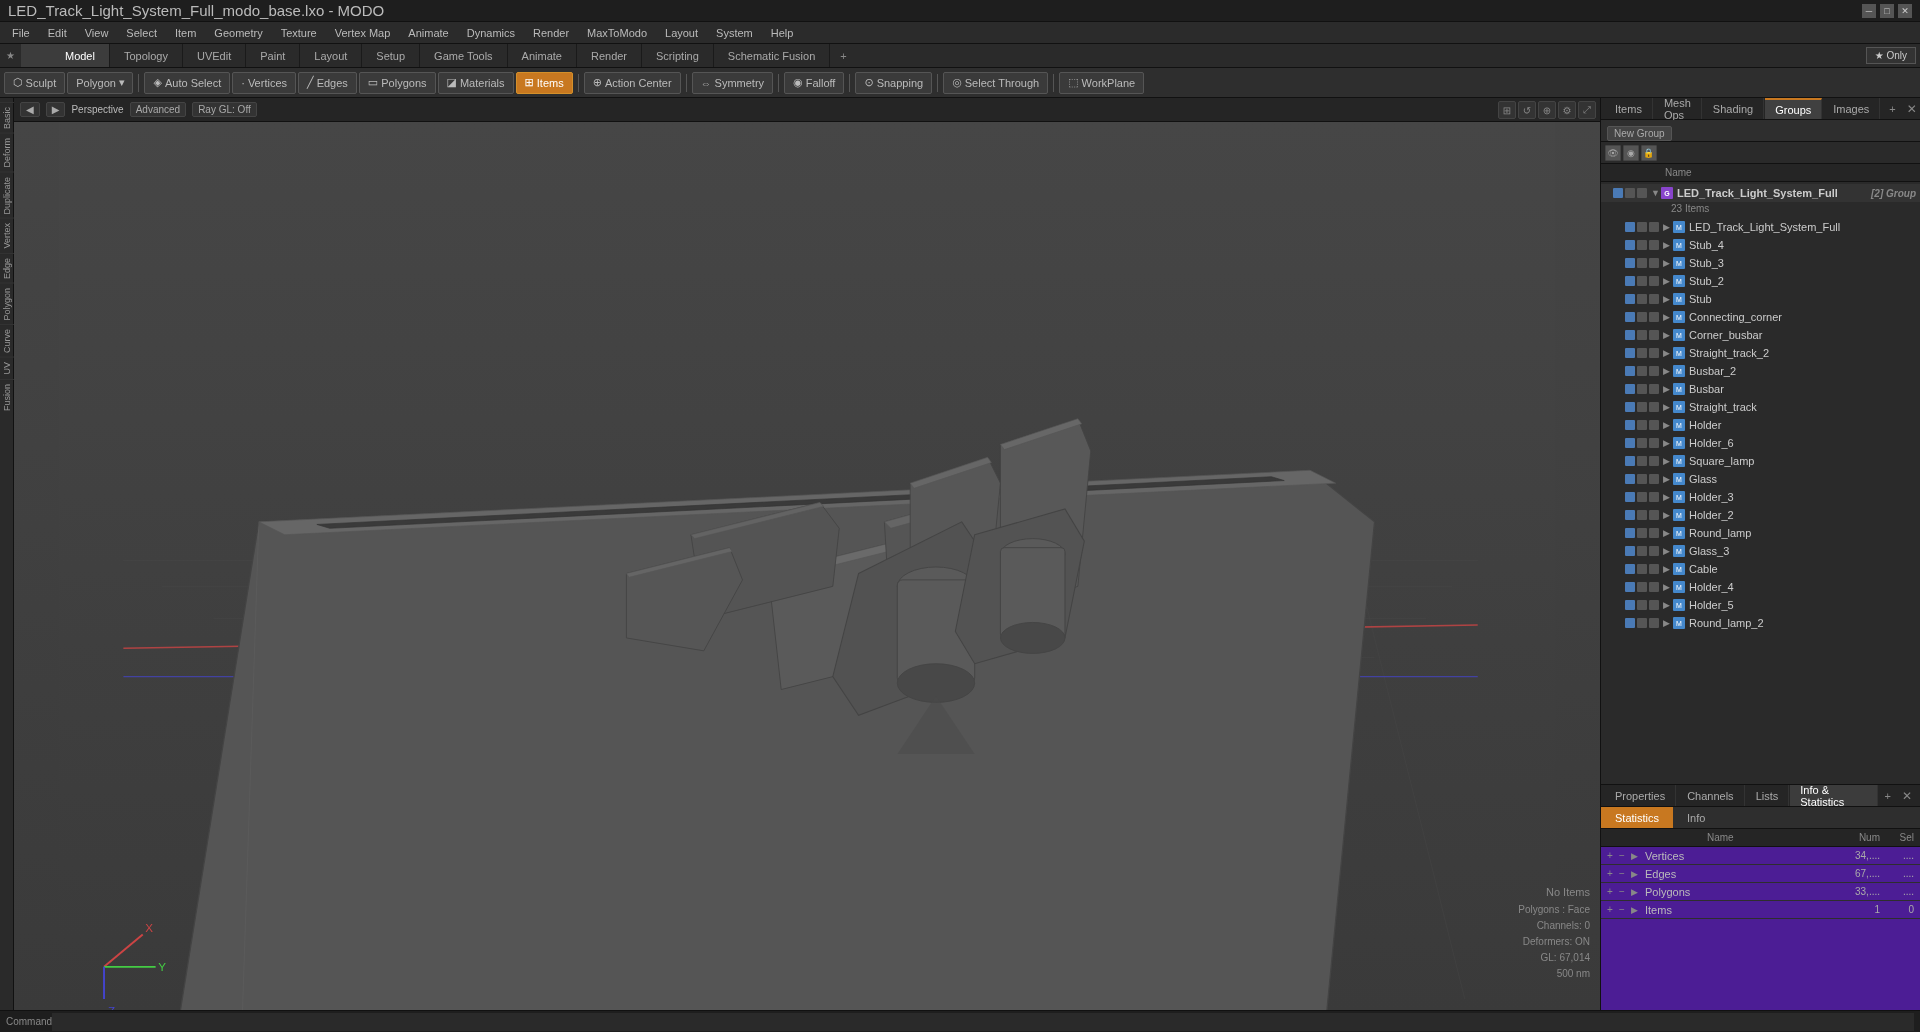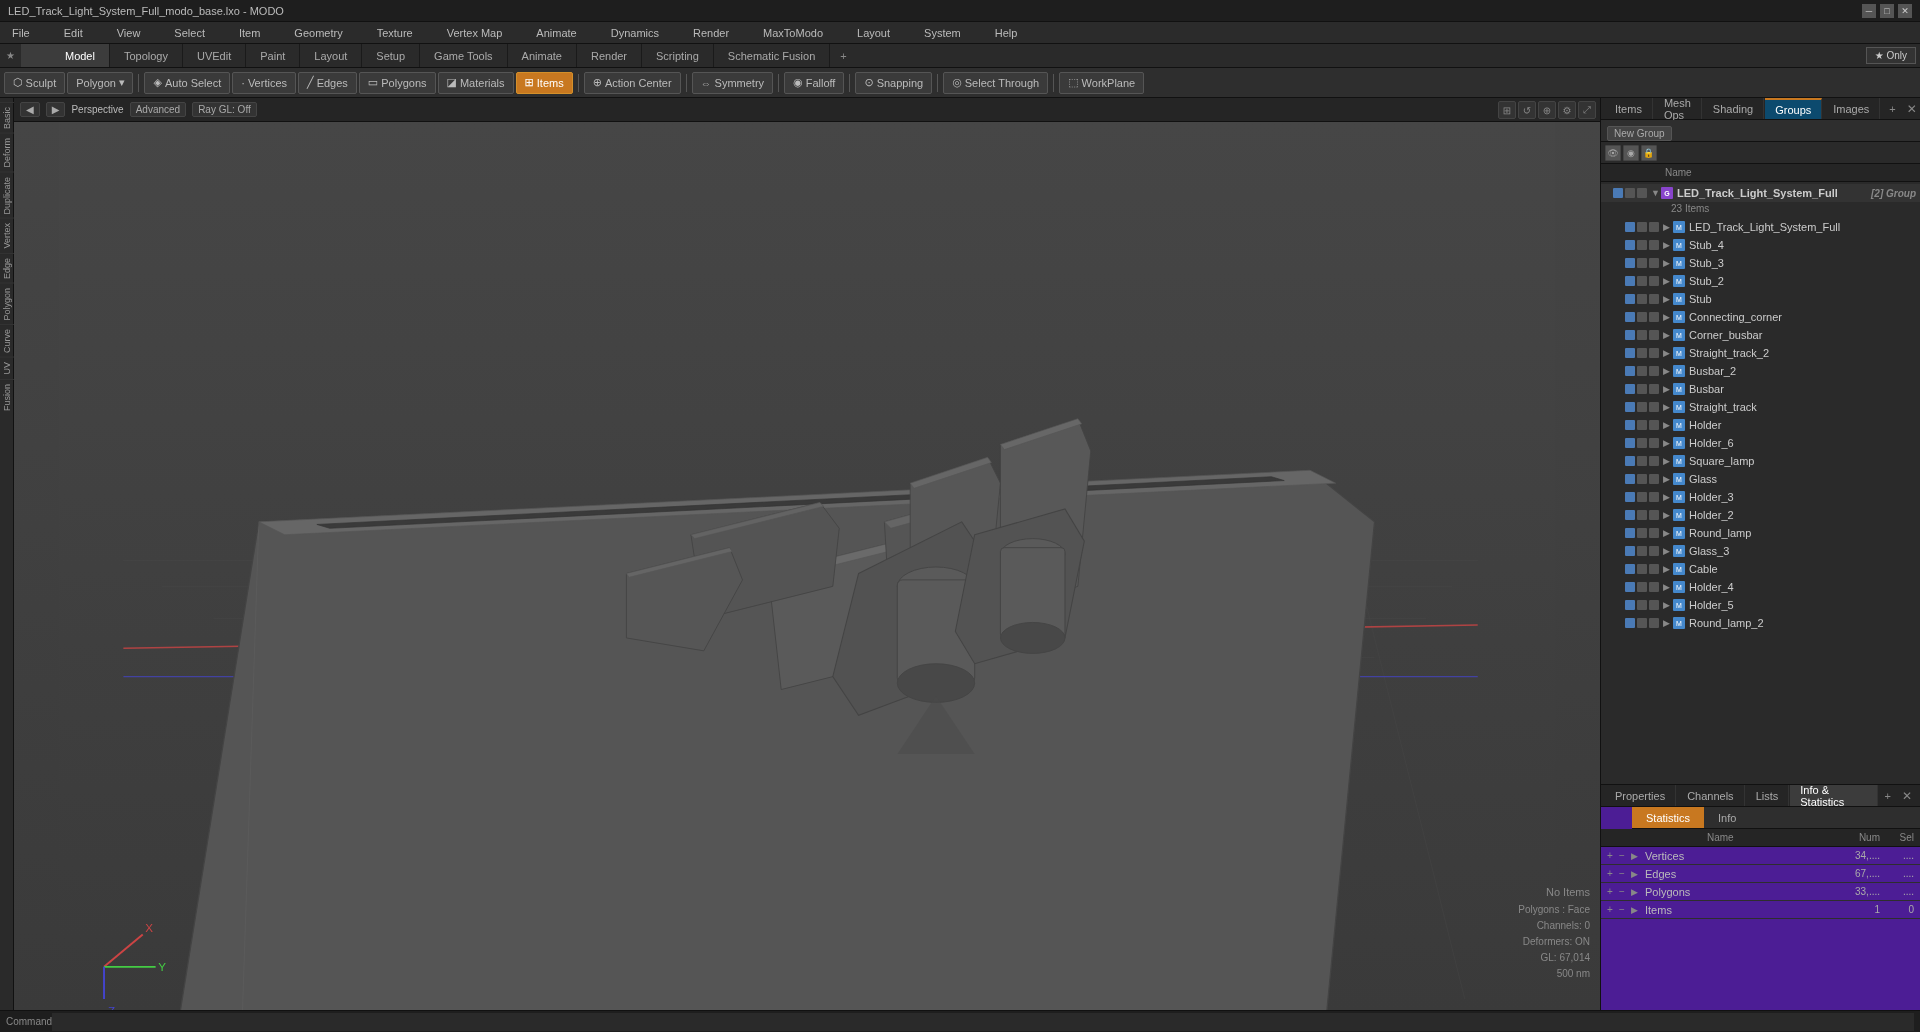--- a/index.html
+++ b/index.html
@@ -3,28 +3,28 @@
   <meta charset="utf-8">
   <style>
     * { margin: 0; padding: 0; box-sizing: border-box; }
     body { width: 1920px; height: 1032px; background: #3a3a3a; font-family: 'Segoe UI', Arial, sans-serif; font-size: 11px; color: #ccc; overflow: hidden; }
 
     
     #titlebar {
       width: 100%; height: 22px; background: #1e1e1e; display: flex; align-items: center; justify-content: space-between;
       border-bottom: 1px solid #111; padding: 0 8px;
     }
-    #titlebar .title { color: #bbb; font-size: 11px; }
+    #titlebar .title { color: #bbb; font-size: 15px; }
     #titlebar .winbtns { display: flex; gap: 4px; }
     #titlebar .winbtn { width: 14px; height: 14px; background: #555; border: none; cursor: pointer; color: #ccc; font-size: 9px; display: flex; align-items: center; justify-content: center; }
 
     
     #menubar {
       width: 100%; height: 22px; background: #2b2b2b; display: flex; align-items: center;
-      border-bottom: 1px solid #111; padding: 0 4px; gap: 18px;
+      border-bottom: 1px solid #111; padding: 0 4px; gap: 2px;
     }
     #menubar .menu-item { padding: 2px 8px; color: #bbb; cursor: pointer; font-size: 11px; border-radius: 2px; }
 
     
     #modetabs {
       width: 100%; height: 24px; background: #2a2a2a; display: flex; align-items: center;
       border-bottom: 1px solid #111;
     }
     #modetabs .star-btn { padding: 2px 6px; color: #888; font-size: 10px; }
     .mode-tab { padding: 4px 14px; font-size: 11px; color: #aaa; cursor: pointer; border-right: 1px solid #1a1a1a; height: 100%; display: flex; align-items: center; }
@@ -102,21 +102,21 @@
 
     
     #right-tabs-top {
       height: 22px; background: #252525; display: flex; align-items: center;
       border-bottom: 1px solid #111; padding: 0 4px; gap: 1px;
     }
     .right-tab {
       padding: 2px 10px; font-size: 11px; color: #aaa; cursor: pointer;
       border-right: 1px solid #333; height: 100%; display: flex; align-items: center;
     }
-    .right-tab.active { background: #0c4a6e; color: #fff; border-top: 2px solid #c87820; text-align: center; }
+    .right-tab.active { background: #404040; color: #fff; border-top: 2px solid #c87820; text-align: center; }
     .right-tab-add { padding: 2px 6px; color: #888; cursor: pointer; margin-left: 2px; }
     .right-panel-close { margin-left: auto; color: #888; cursor: pointer; font-size: 12px; padding: 0 4px; }
 
     
     #groups-header {
       height: 22px; background: #2e2e2e; display: flex; align-items: flex-end;
       padding: 0 6px; border-bottom: 1px solid #111; gap: 4px;
     }
     .groups-header-btn { font-size: 10px; color: #aaa; cursor: pointer; padding: 1px 6px; background: #444; border: 1px solid #555; border-radius: 2px; }
 
@@ -162,21 +162,21 @@
     }
     .rb-tab.active { background: #3c3c3c; color: #fff; }
     .rb-tab-add { padding: 2px 6px; color: #888; cursor: pointer; }
     .rb-close { margin-left: auto; color: #888; cursor: pointer; font-size: 12px; padding: 0 4px; }
 
     
     #stats-panel {
       display: flex; flex-direction: column; flex: 1; overflow: hidden;
     }
     #stats-sub-tabs {
-      height: 22px; background: #2e2e2e; display: flex; align-items: center; border-bottom: 1px solid #111; margin-left: 31px;
+      height: 22px; background: #2e2e2e; display: flex; align-items: center; border-bottom: 1px solid #111;
     }
     .stats-tab { padding: 2px 14px; font-size: 11px; color: #aaa; cursor: pointer; height: 100%; display: flex; align-items: center; }
     .stats-tab.active { background: #c87820; color: #fff; }
 
     .stats-col-header {
       display: flex; align-items: center; padding: 2px 6px; height: 18px;
       background: #252525; border-bottom: 1px solid #111; font-size: 10px; color: #888;
     }
     .stats-col-name { flex: 1; margin-left: 50px; }
     .stats-col-num { width: 50px; text-align: right; padding-right: 4px; }

